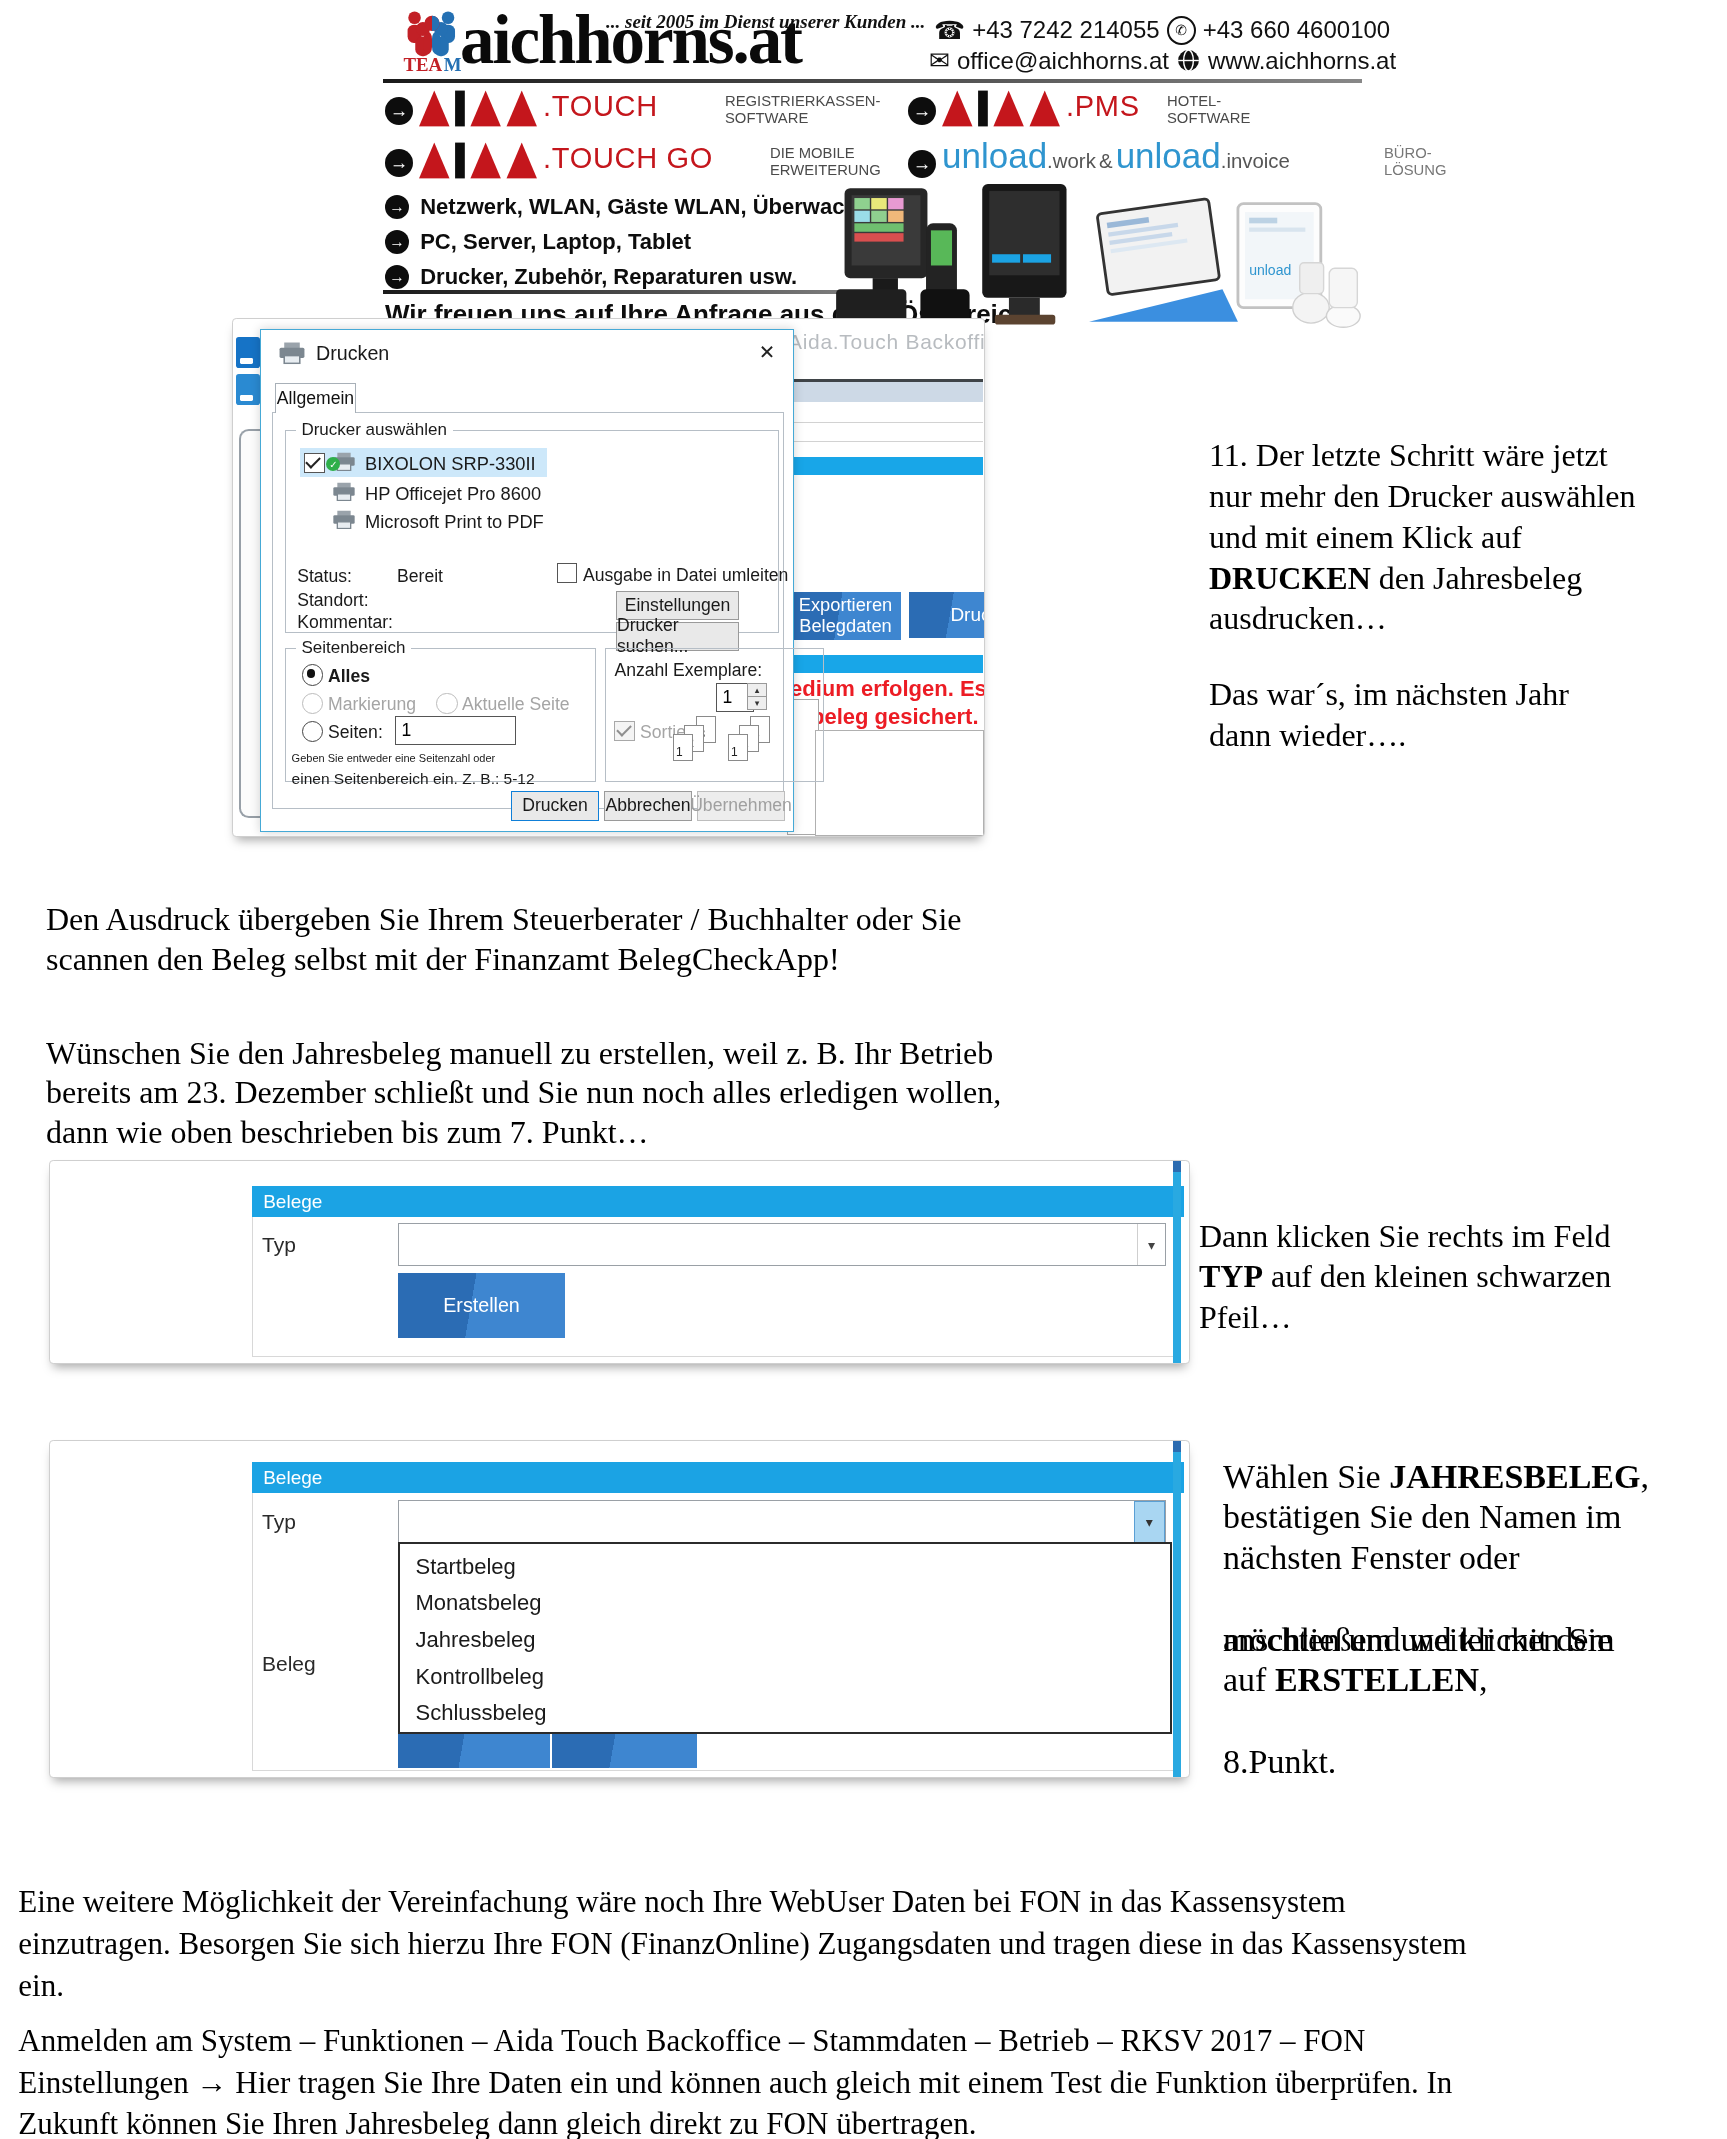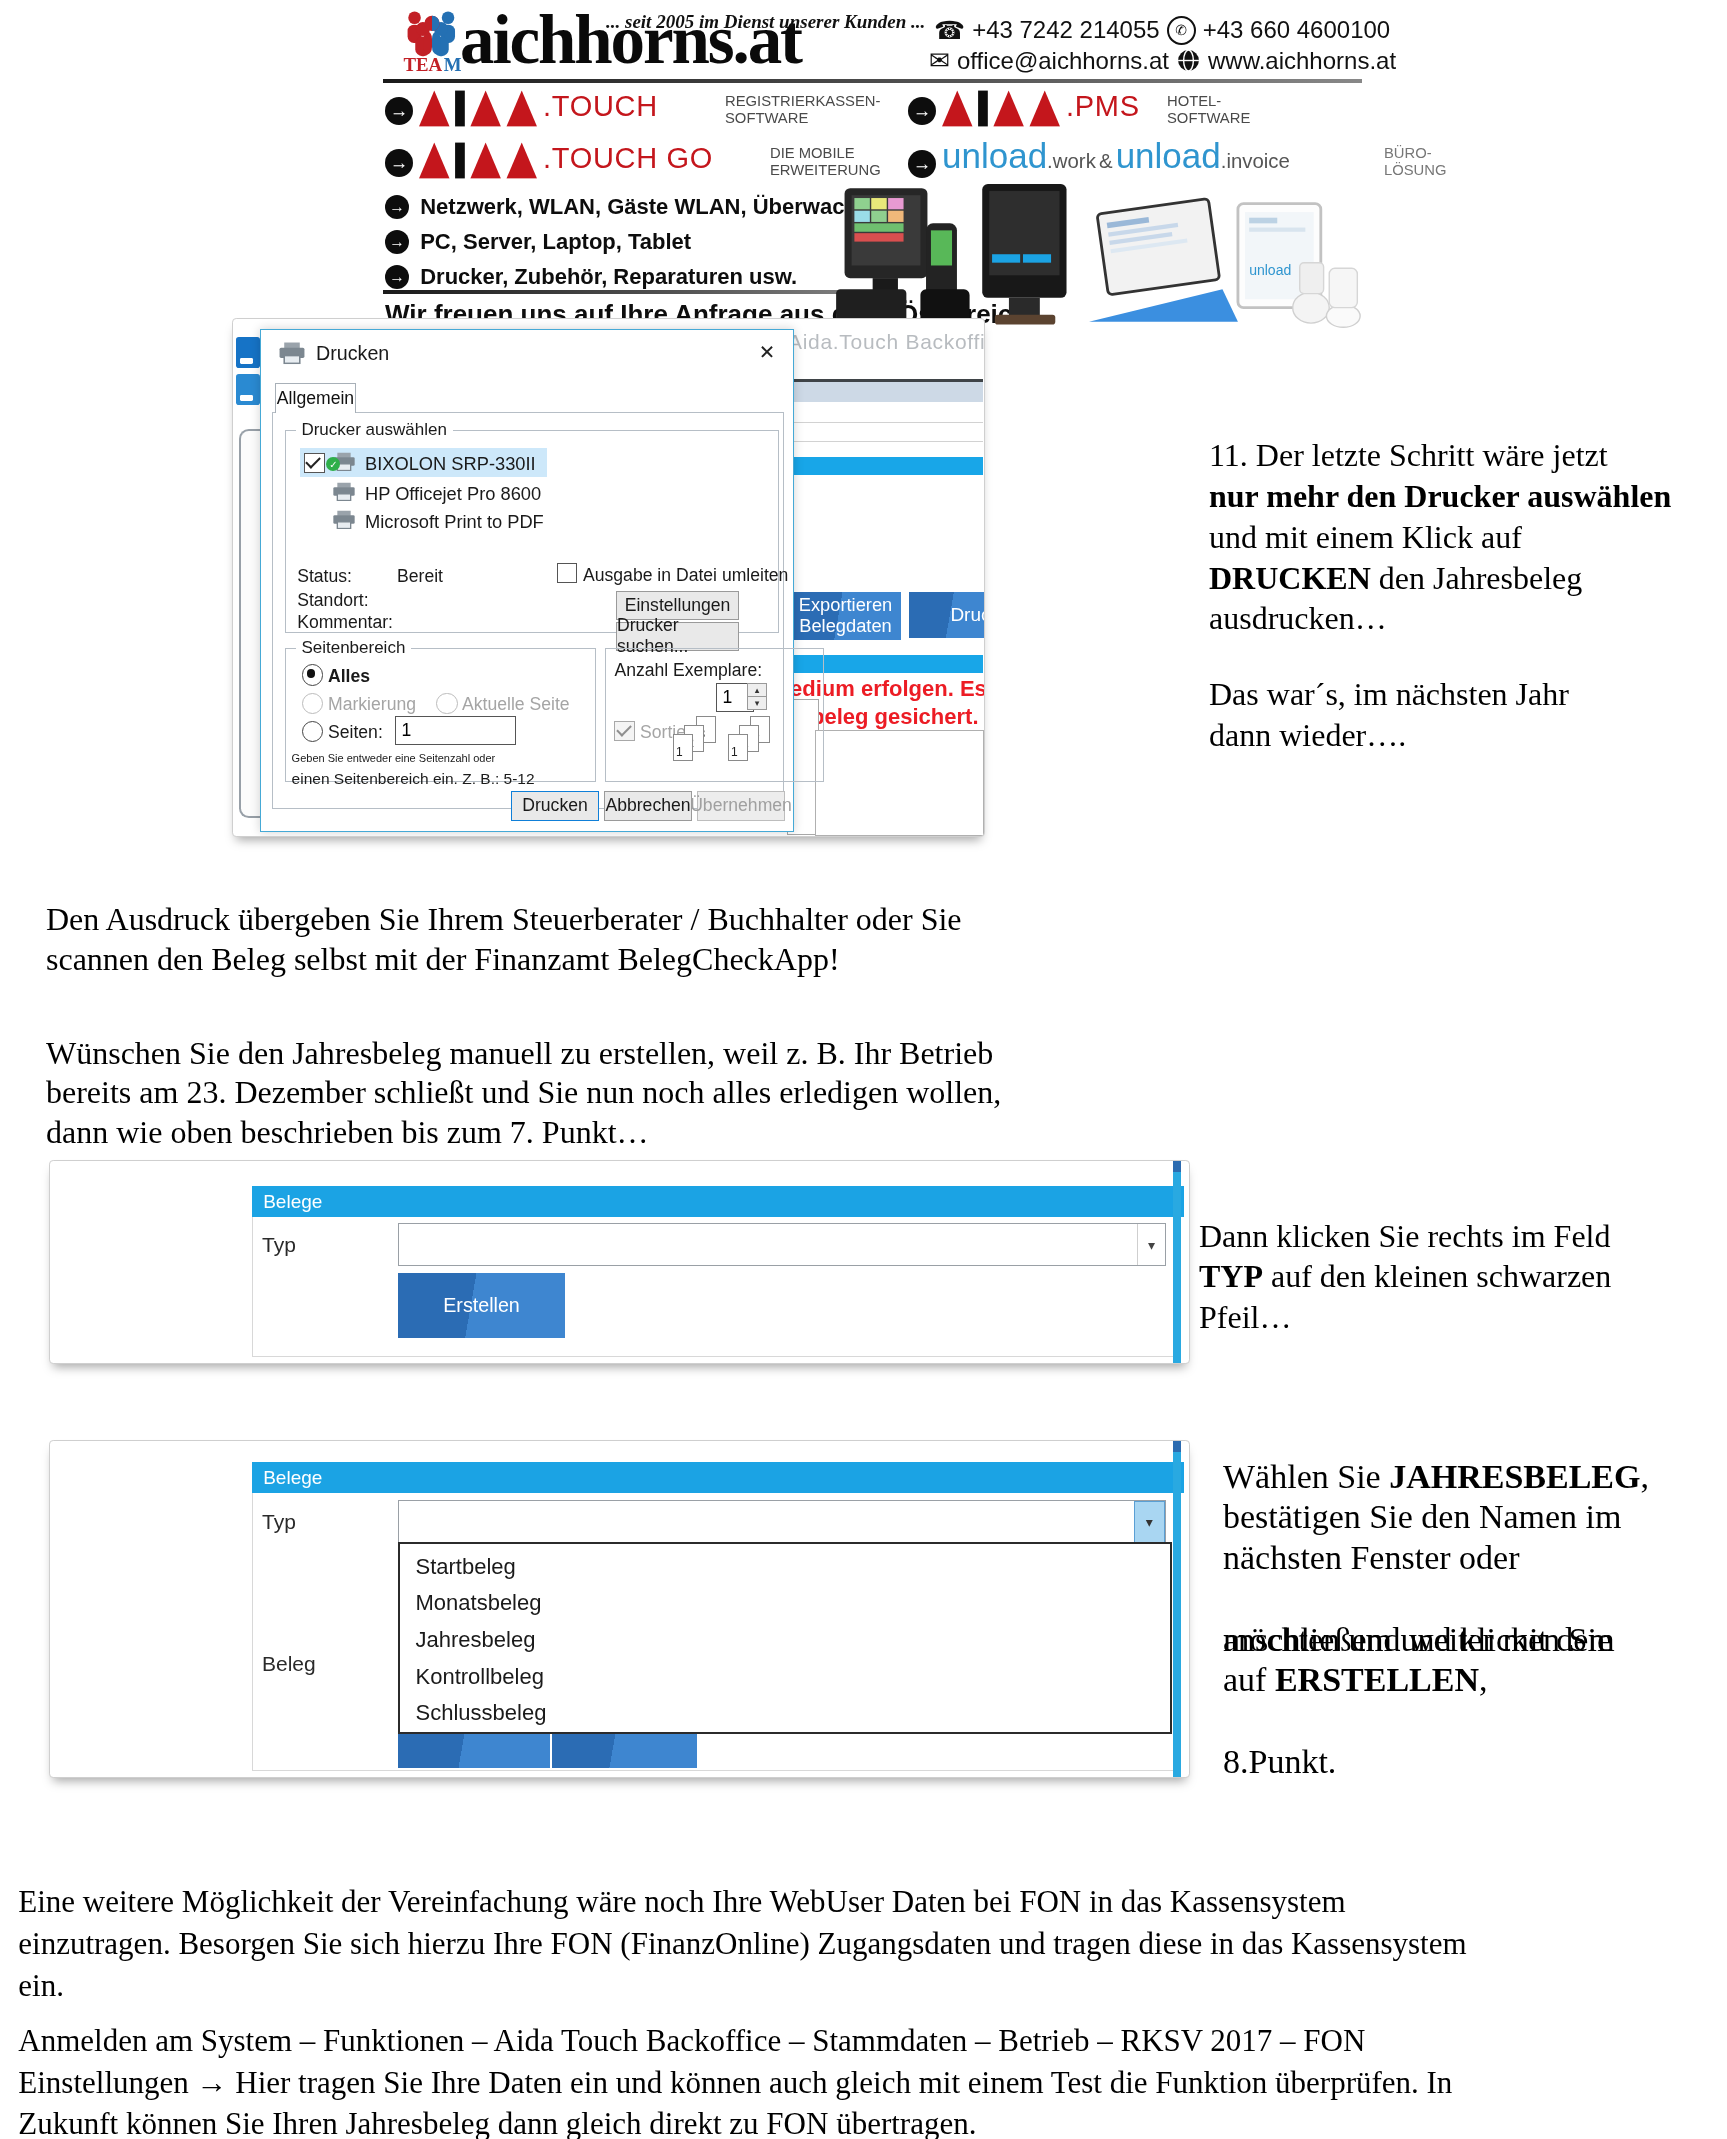--- a/index.html
+++ b/index.html
@@ -338,21 +338,21 @@
         </div>
       </div>
 
       <div class="wbtn def" style="left:250px;top:461px;width:86px;height:28px;">Drucken</div>
       <div class="wbtn" style="left:343px;top:461px;width:86px;height:28px;">Abbrechen</div>
       <div class="wbtn dis" style="left:436px;top:461px;width:86px;height:28px;">Übernehmen</div>
     </div>
   </div>
 
   <div class="abs nw serif t46" style="left:1209px;top:437px;">11. Der letzte Schritt wäre jetzt</div>
-  <div class="abs nw serif t46" style="left:1209px;top:478px;font-weight:bold;">nur mehr den Drucker auswählen</div>
+  <div class="abs nw serif t46" style="left:1209px;top:478px;">nur mehr den Drucker auswählen</div>
   <div class="abs nw serif t46" style="left:1209px;top:519px;">und mit einem Klick auf</div>
   <div class="abs nw serif t46" style="left:1209px;top:560px;">
     <span class="b">DRUCKEN</span><span> den Jahresbeleg</span>
   </div>
   <div class="abs nw serif t46" style="left:1209px;top:600px;">ausdrucken…</div>
   <div class="abs nw serif t46" style="left:1209px;top:676px;">Das war´s, im nächsten Jahr</div>
   <div class="abs nw serif t46" style="left:1209px;top:717px;">dann wieder….</div>
 
   <div class="abs nw serif t45" style="left:46px;top:901px;">Den Ausdruck übergeben Sie Ihrem Steuerberater / Buchhalter oder Sie</div>
   <div class="abs nw serif t45" style="left:46px;top:941px;">scannen den Beleg selbst mit der Finanzamt BelegCheckApp!</div>

